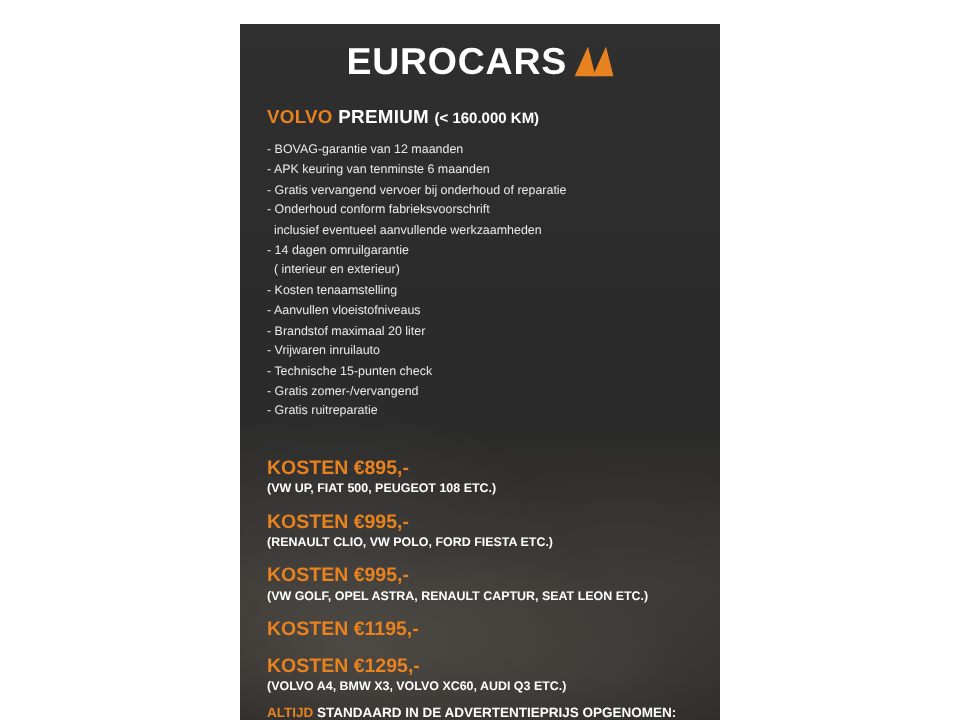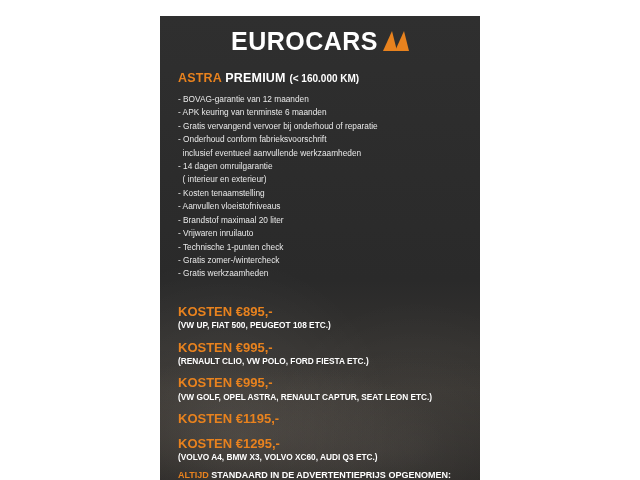--- a/index.html
+++ b/index.html
@@ -152,40 +152,40 @@
         <div class="logo-text"><span class="euro">EURO</span><span class="cars">CARS</span></div>
         <span class="logo-mark">
           <svg width="26" height="20" viewBox="0 0 26 20" xmlns="http://www.w3.org/2000/svg">
             <polygon points="0,20 9,0 14,20" fill="#e8821e"></polygon>
             <polygon points="12,20 21,0 26,20" fill="#e8821e"></polygon>
           </svg>
         </span>
       </div>
 
       <div class="pakket">
-        <span class="accent">ASTRA</span>
+        <span class="accent">VOLVO</span>
         <span>PREMIUM</span>
         <span class="km">(&lt; 160.000 KM)</span>
       </div>
 
       <ul class="features">
         <li>- BOVAG-garantie van 12 maanden</li>
         <li>- APK keuring van tenminste 6 maanden</li>
         <li>- Gratis vervangend vervoer bij onderhoud of reparatie</li>
         <li>- Onderhoud conform fabrieksvoorschrift</li>
         <li>  inclusief eventueel aanvullende werkzaamheden</li>
         <li>- 14 dagen omruilgarantie</li>
         <li>  ( interieur en exterieur)</li>
         <li>- Kosten tenaamstelling</li>
         <li>- Aanvullen vloeistofniveaus</li>
         <li>- Brandstof maximaal 20 liter</li>
         <li>- Vrijwaren inruilauto</li>
-        <li>- Technische 1-punten check</li>
-        <li>- Gratis zomer-/wintercheck</li>
-        <li>- Gratis werkzaamheden</li>
+        <li>- Technische 15-punten check</li>
+        <li>- Gratis zomer-/vervangend</li>
+        <li>- Gratis ruitreparatie</li>
       </ul>
 
       <div class="prices">
         <div class="price-group">
           <div class="price-title">KOSTEN €895,-</div>
           <div class="price-models">(VW UP, FIAT 500, PEUGEOT 108 ETC.)</div>
         </div>
         <div class="price-group">
           <div class="price-title">KOSTEN €995,-</div>
           <div class="price-models">(RENAULT CLIO, VW POLO, FORD FIESTA ETC.)</div>

